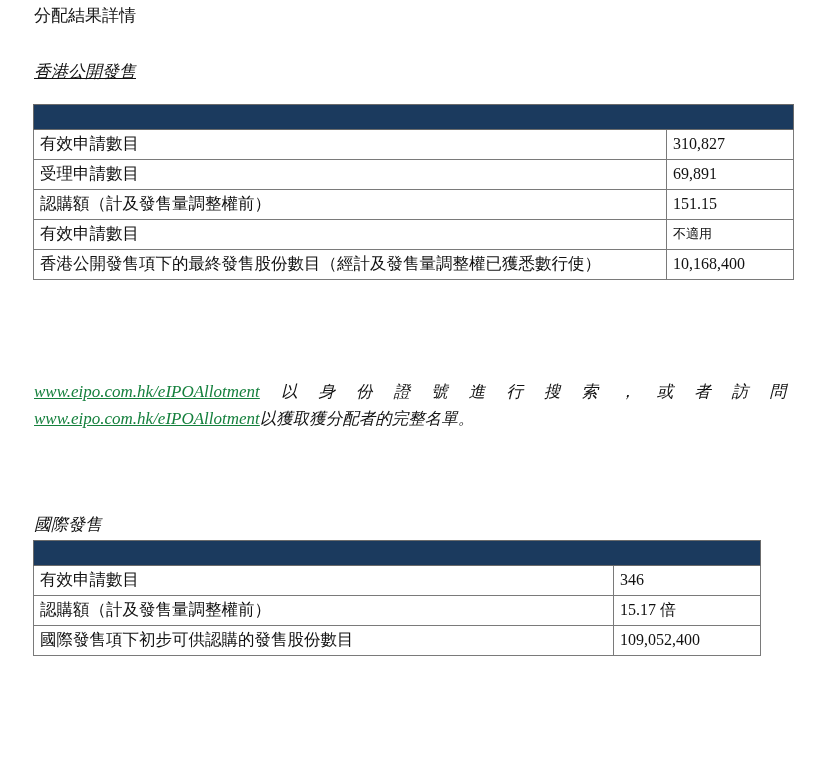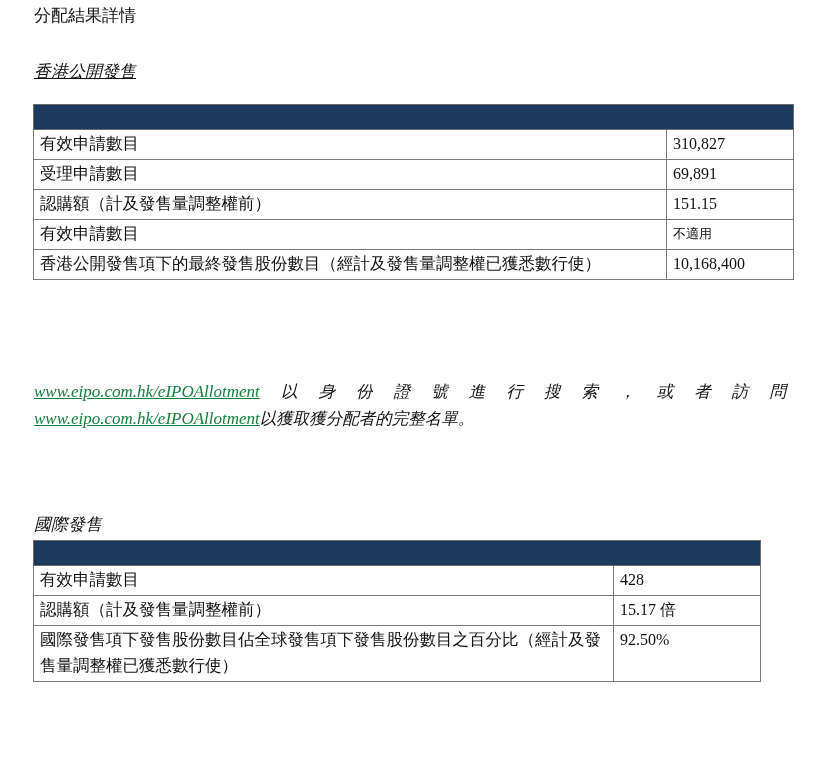--- a/index.html
+++ b/index.html
@@ -115,24 +115,24 @@
   <colgroup>
       <col style="width:580px">
       <col style="width:147px">
     </colgroup>
   <tbody>
       <tr>
         <th class="hdr" colspan="2"></th>
       </tr>
   <tr>
     <td>有效申請數目</td>
-    <td class="val">428</td>
+    <td class="val">346</td>
   </tr>
   <tr>
     <td>認購額（計及發售量調整權前）</td>
     <td class="val">15.17 倍</td>
   </tr>
   <tr>
-    <td>國際發售項下發售股份數目佔全球發售項下發售股份數目之百分比（經計及發售量調整權已獲悉數行使）</td>
-    <td class="val">92.50%</td>
+    <td>國際發售項下初步可供認購的發售股份數目</td>
+    <td class="val">109,052,400</td>
   </tr>
 </tbody>
   </table>
 
 </body></html>

